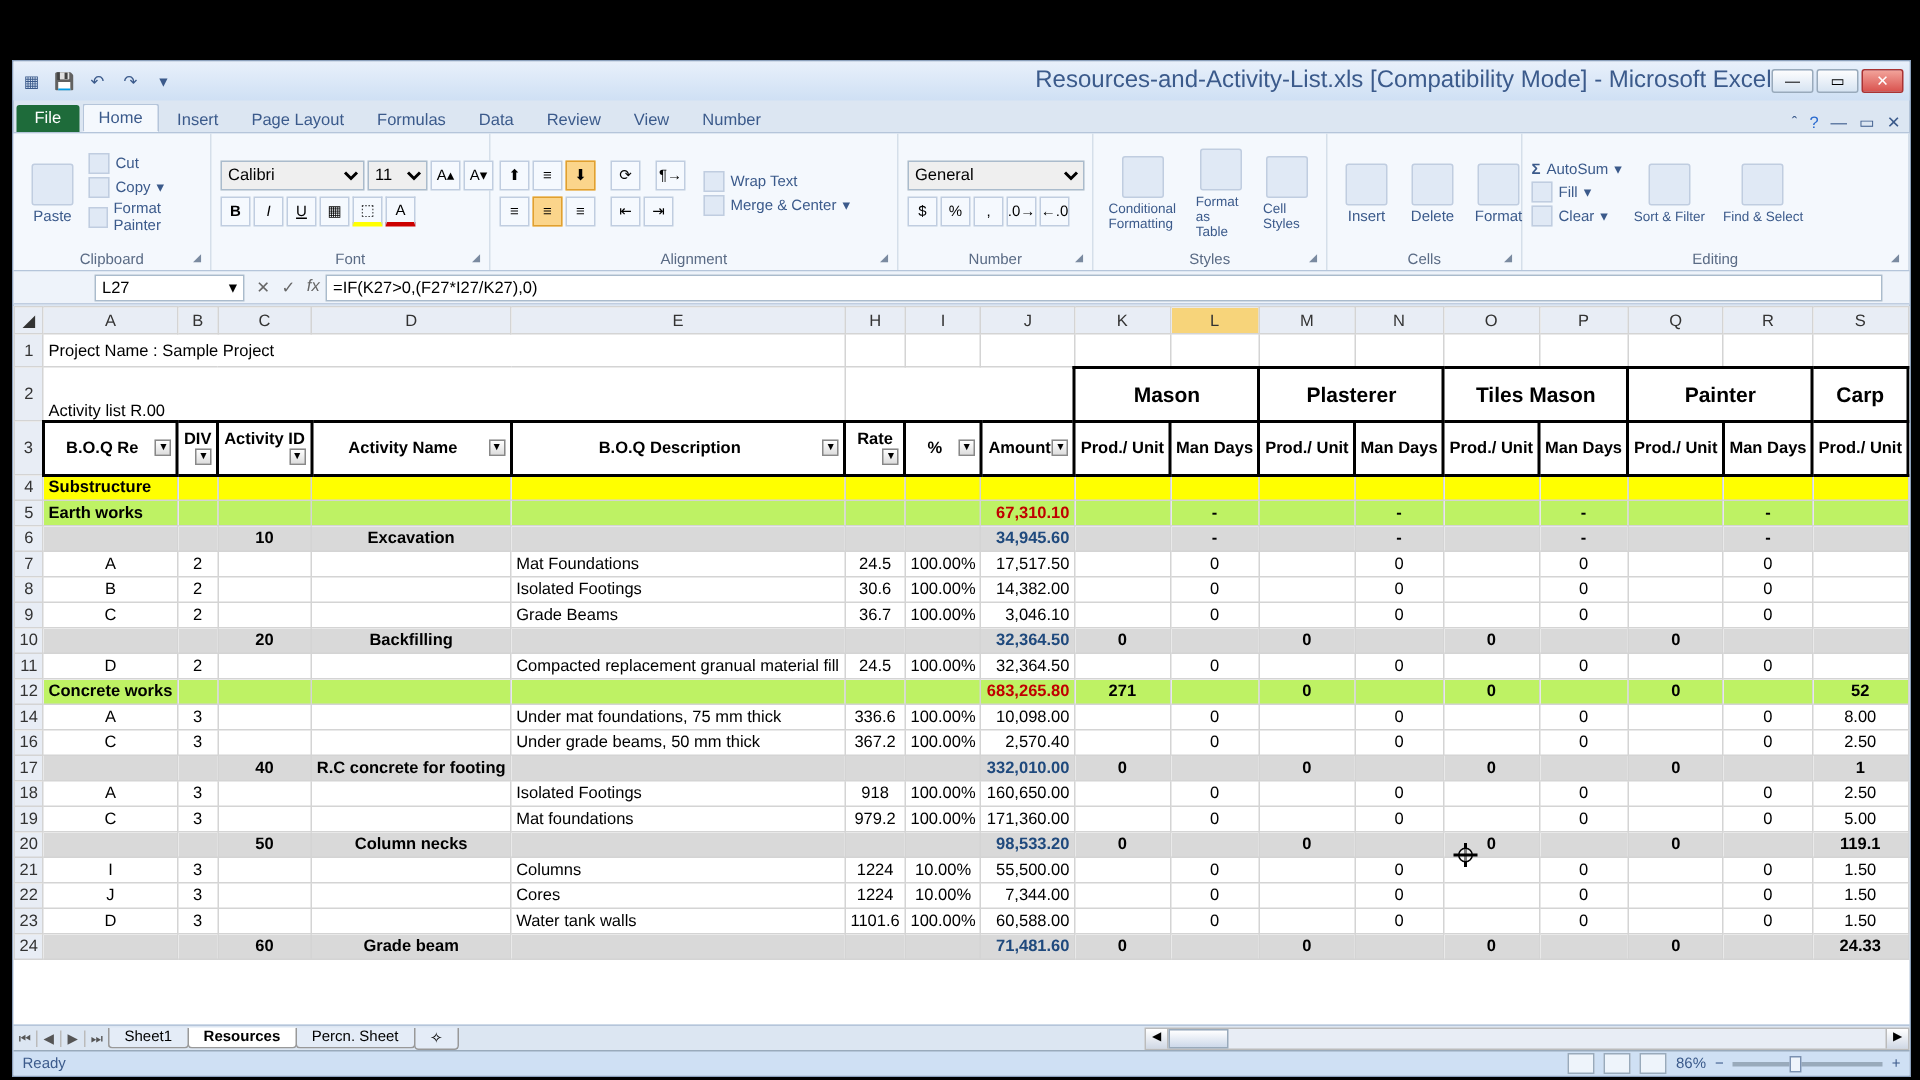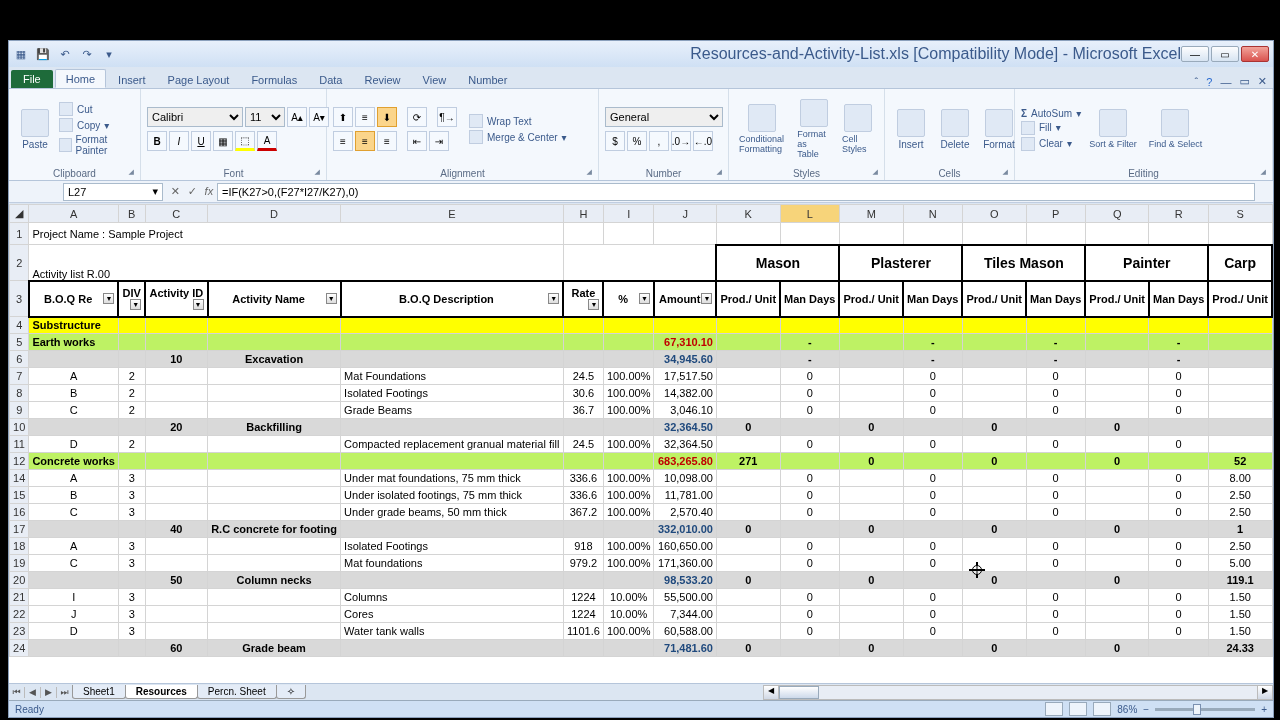--- a/index.html
+++ b/index.html
@@ -584,40 +584,20 @@
             <td class="" style="">0</td>
             <td class="" style=""></td>
             <td class="" style="">0</td>
             <td class="" style=""></td>
             <td class="" style="">0</td>
             <td class="" style=""></td>
             <td class="" style="">0</td>
             <td class="" style="">8.00</td>
           </tr>
           <tr class="">
-            <th class="rowh">15</th>
-            <td class="" style="">B</td>
-            <td class="" style="">3</td>
-            <td class="" style=""></td>
-            <td class="" style=""></td>
-            <td class="lft" style="">Under isolated footings, 75 mm thick</td>
-            <td class="" style="">336.6</td>
-            <td class="" style="">100.00%</td>
-            <td class="rgt" style="text-align:right">11,781.00</td>
-            <td class="" style=""></td>
-            <td class="" style="">0</td>
-            <td class="" style=""></td>
-            <td class="" style="">0</td>
-            <td class="" style=""></td>
-            <td class="" style="">0</td>
-            <td class="" style=""></td>
-            <td class="" style="">0</td>
-            <td class="" style="">2.50</td>
-          </tr>
-          <tr class="">
             <th class="rowh">16</th>
             <td class="" style="">C</td>
             <td class="" style="">3</td>
             <td class="" style=""></td>
             <td class="" style=""></td>
             <td class="lft" style="">Under grade beams, 50 mm thick</td>
             <td class="" style="">367.2</td>
             <td class="" style="">100.00%</td>
             <td class="rgt" style="text-align:right">2,570.40</td>
             <td class="" style=""></td>

